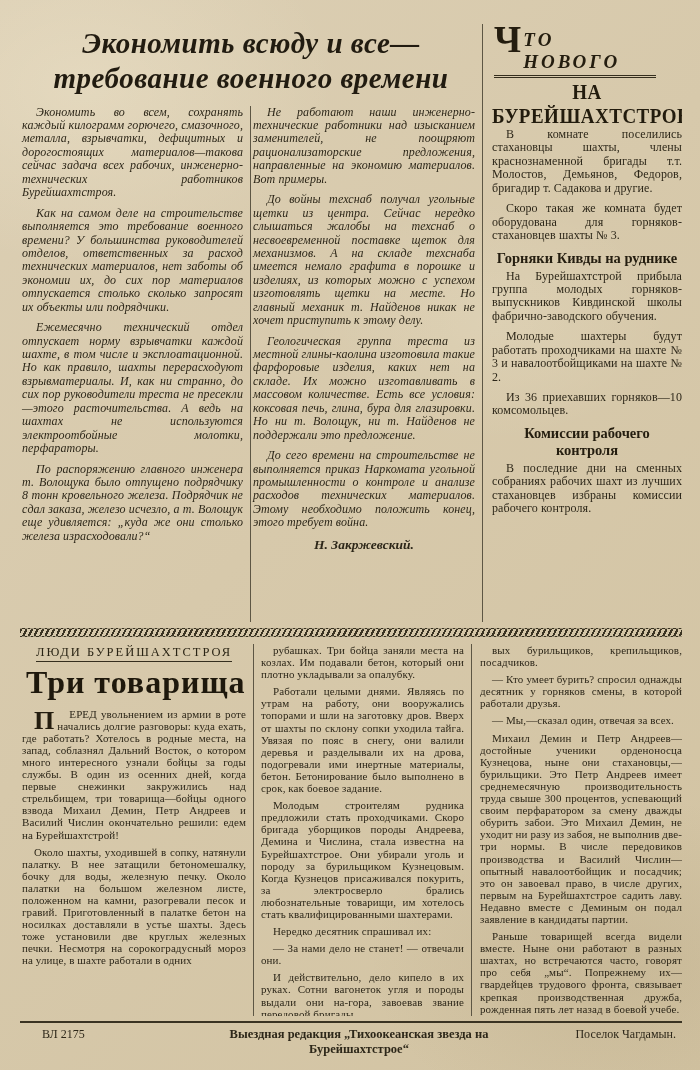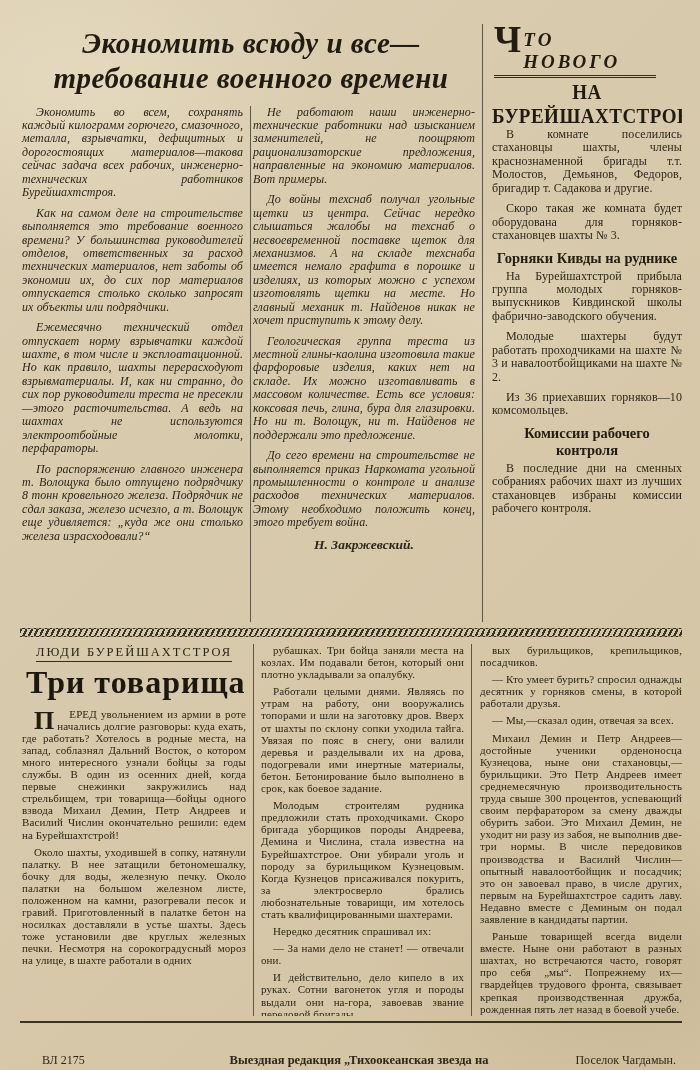--- a/index.html
+++ b/index.html
@@ -79,21 +79,21 @@
     float:left;font-weight:bold;font-size:26px;line-height:.85;
     padding:2px 3px 0 0;color:#241d0f;
   }
   p.lead{text-indent:0;}
   p.no-indent{text-indent:0;}
   
   .footer{
     border-top:2px solid #3a3322;margin-top:5px;padding-top:4px;
     display:flex;align-items:baseline;font-size:12px;
   }
-  .footer .f-left{margin-left:22px;width:150px;margin-top:26px;}
+  .footer .f-left{margin-left:22px;width:150px;}
   .footer .f-center{flex:1;text-align:center;font-weight:bold;font-size:12.5px;}
   .footer .f-right{width:150px;text-align:right;padding-right:6px;}
 </style>
 </head>
 <body>
 
 <div class="page">
 
   <div class="top-section">
 

